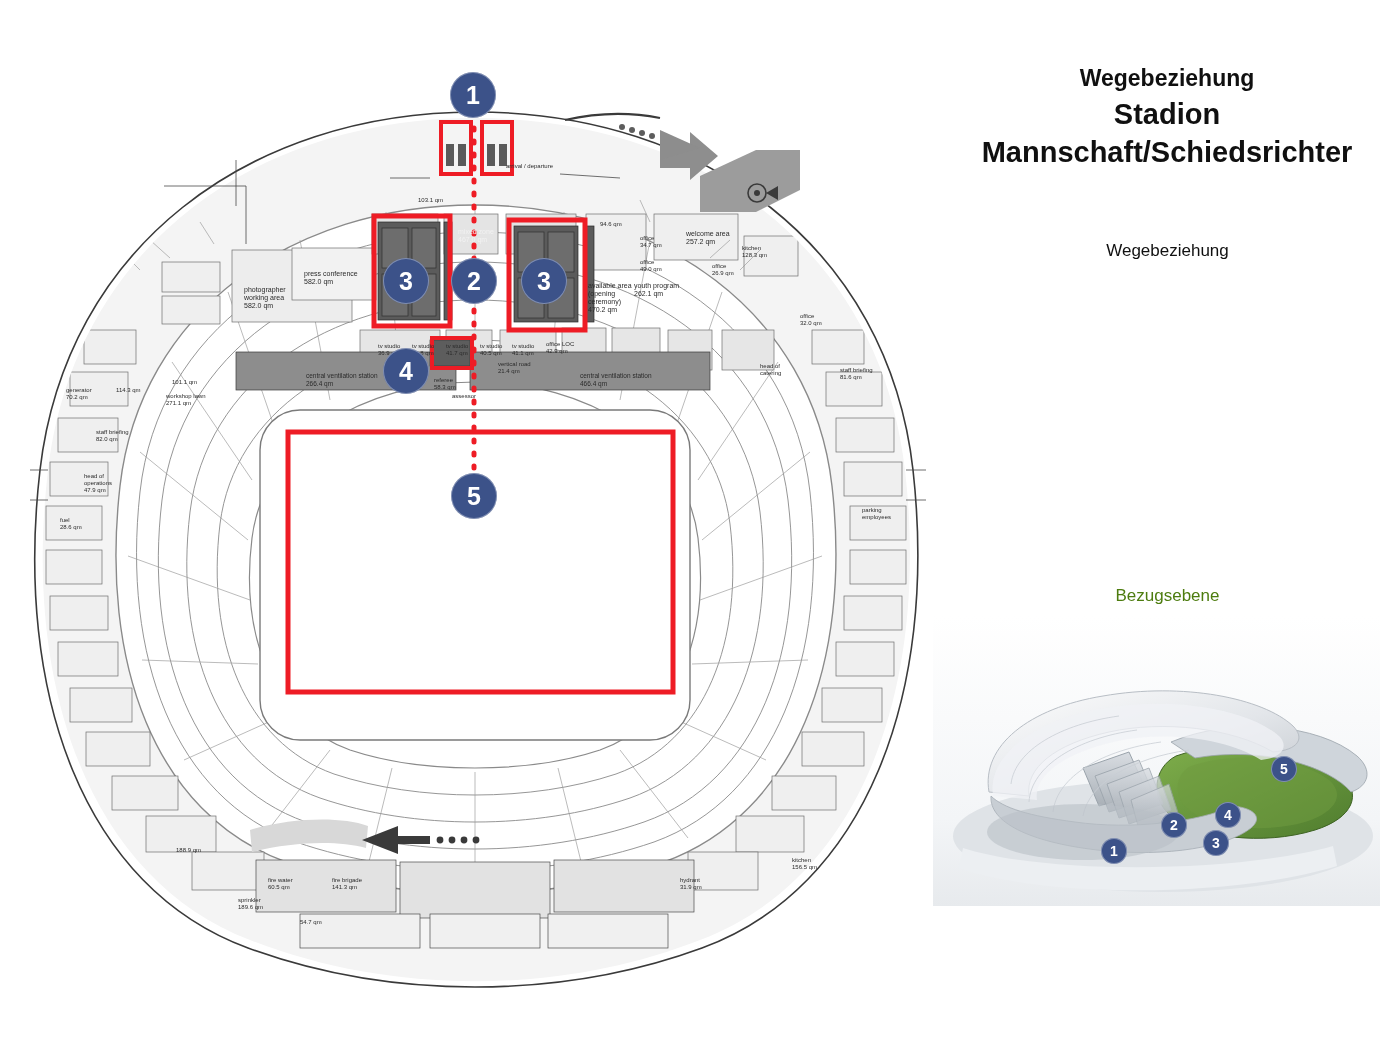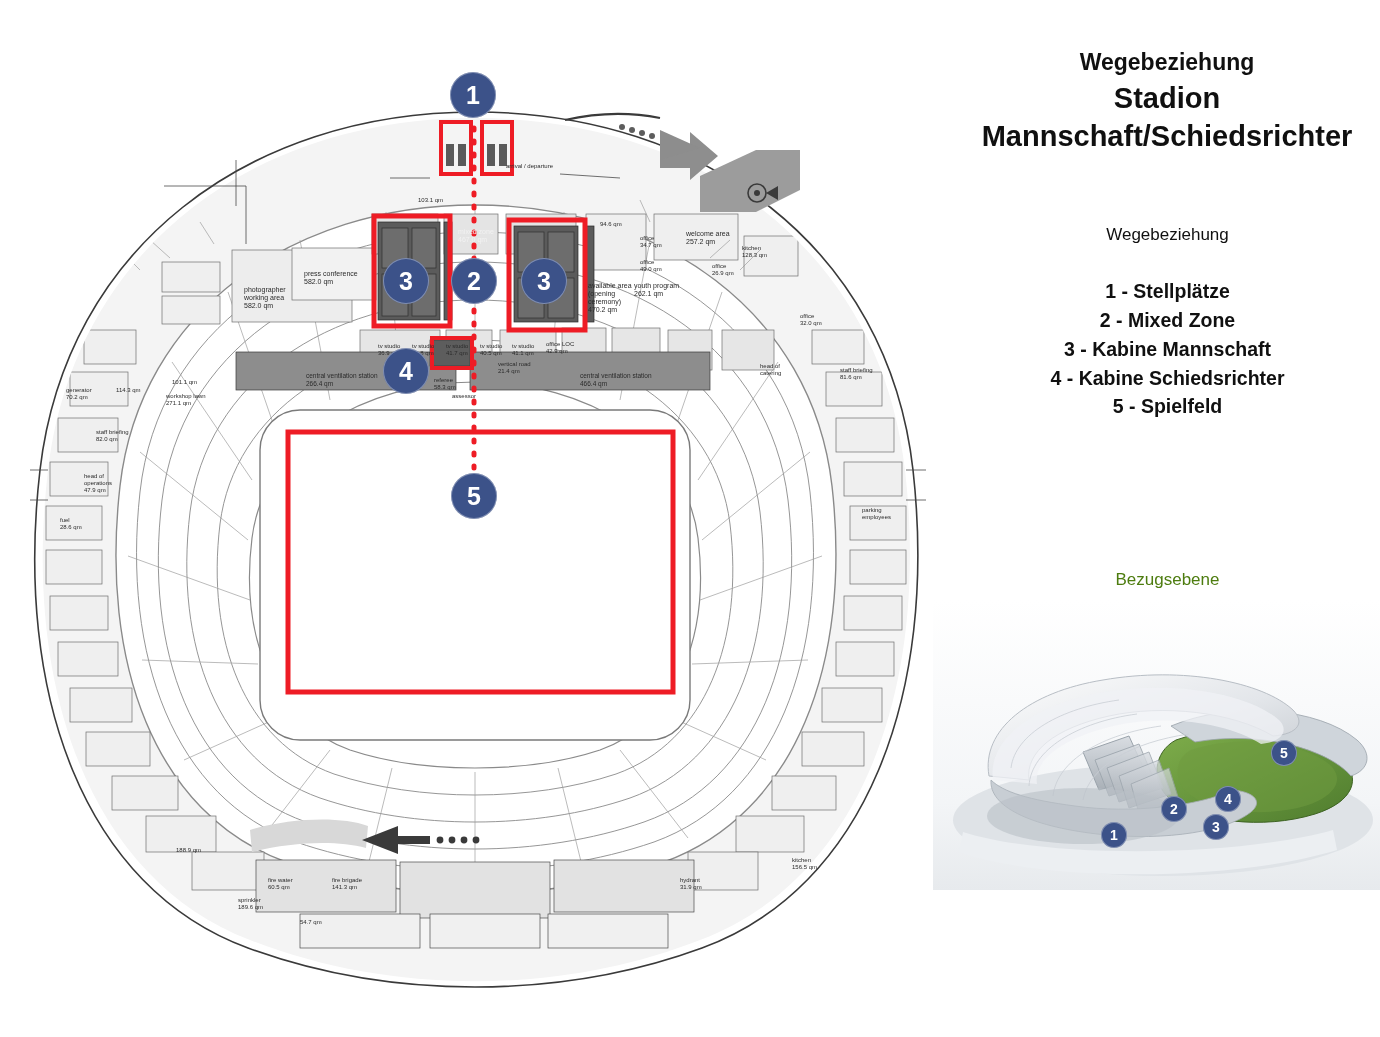--- a/index.html
+++ b/index.html
@@ -19,21 +19,21 @@
   #plan-panel {
     position: absolute;
     left: 0; top: 0;
     width: 955px; height: 1037px;
   }
   #plan-svg { display: block; }
 
   
   #legend-panel {
     position: absolute;
-    left: 955px; top: 0;
+    left: 955px; top: 16px;
     width: 425px; height: 877px;
   }
   .legend-title {
     text-align: center;
     font-weight: bold;
     color: #101010;
     line-height: 1.3;
   }
   .legend-title .t1 { font-size: 23px; display:block; margin-bottom: 2px;}
   .legend-title .t2 { font-size: 29px; display:block; }
@@ -431,27 +431,20 @@
 <div id="legend-panel">
 
   <div id="legend-heading" class="legend-title">
     <span class="t1">Wegebeziehung</span>
     <span class="t2">Stadion</span>
     <span class="t3">Mannschaft/Schiedsrichter</span>
   </div>
 
   <div id="legend-sub">Wegebeziehung</div>
 
-  <div id="legend-list">
-    <div>1 - Stellplätze</div>
-    <div>2 - Mixed Zone</div>
-    <div>3 - Kabine Mannschaft</div>
-    <div>4 - Kabine Schiedsrichter</div>
-    <div>5 - Spielfeld</div>
-  </div>
 
   <div id="bezugsebene-label">Bezugsebene</div>
 
   <div id="render3d">
     <svg width="447" height="290" viewBox="0 0 447 290">
       <defs>
         <linearGradient id="roofg" x1="0" y1="0" x2="1" y2="1">
           <stop offset="0%" stop-color="#fdfdfd"></stop>
           <stop offset="55%" stop-color="#e3e6ea"></stop>
           <stop offset="100%" stop-color="#c2c7cd"></stop>

